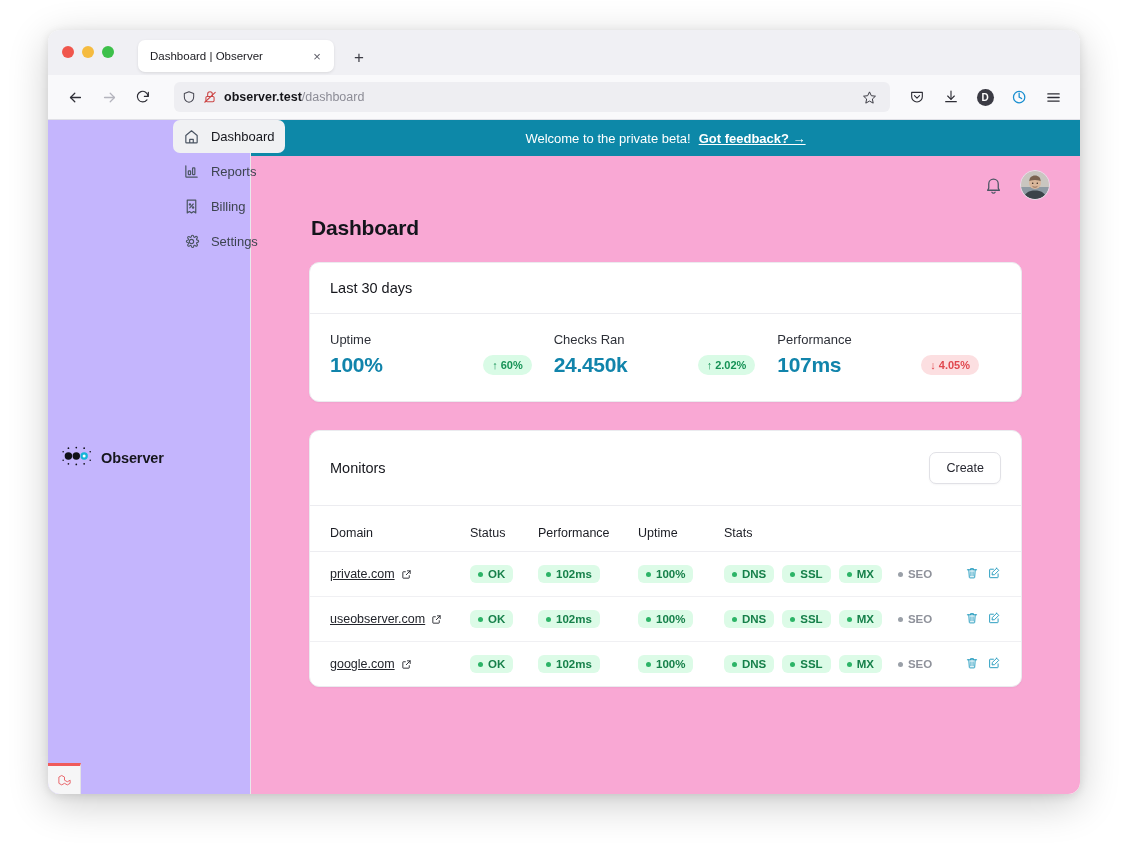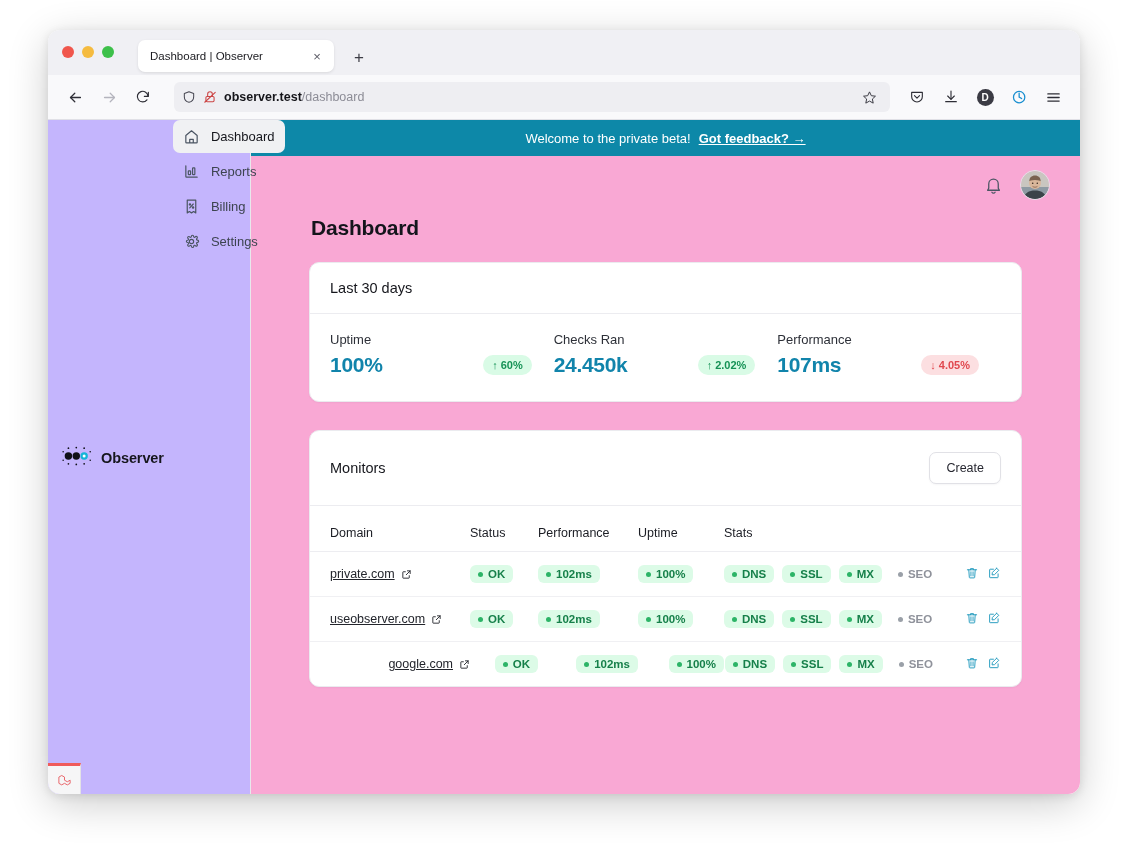--- a/index.html
+++ b/index.html
@@ -368,21 +368,21 @@
     padding: 20px 0 11px 0;
     border-bottom: 1px solid #ededf1;
   }
   table.monitors td {
     padding: 13px 0;
     border-bottom: 1px solid #f0f0f3;
     font-size: 12.5px;
     color: #23252c;
     vertical-align: middle;
   }
-  table.monitors tr:last-child td { border-bottom: none; text-align: right; }
+  table.monitors tr:last-child td { border-bottom: none; }
   .col-domain { padding-left: 20px !important; width: 140px; }
   .col-status { width: 68px; }
   .col-perf { width: 100px; }
   .col-uptime { width: 86px; }
   .col-stats { }
   .col-actions { width: 60px; text-align: right; padding-right: 20px !important; }
 
   .domain-cell {
     display: inline-flex;
     align-items: center;

